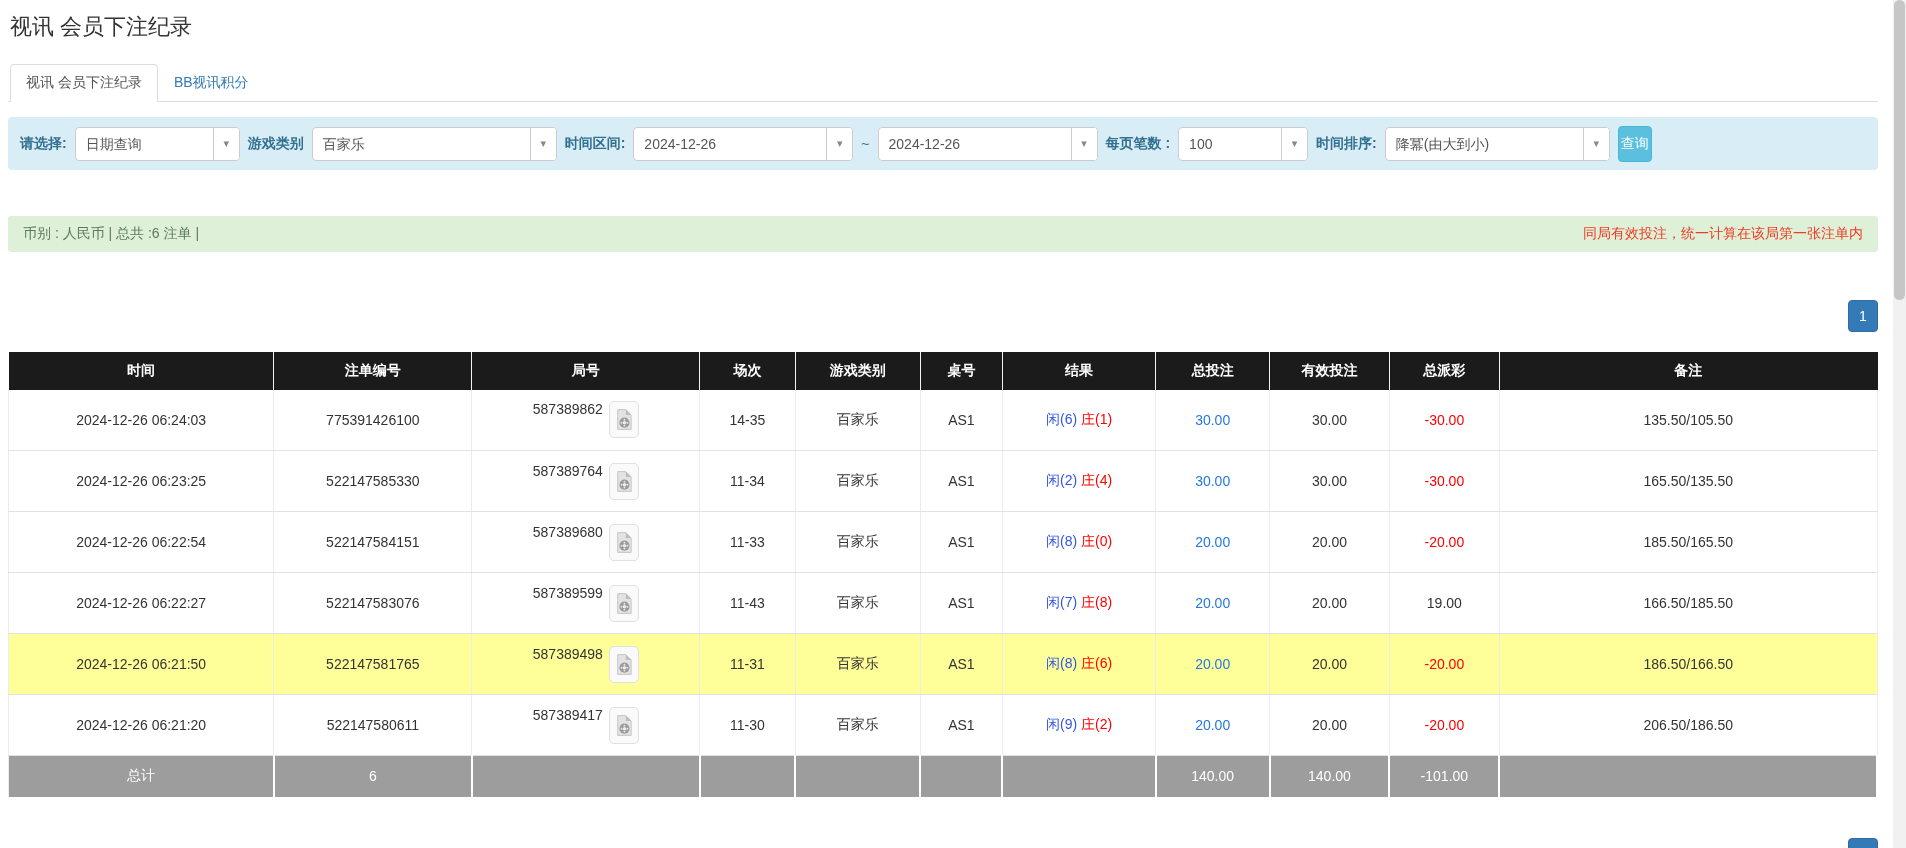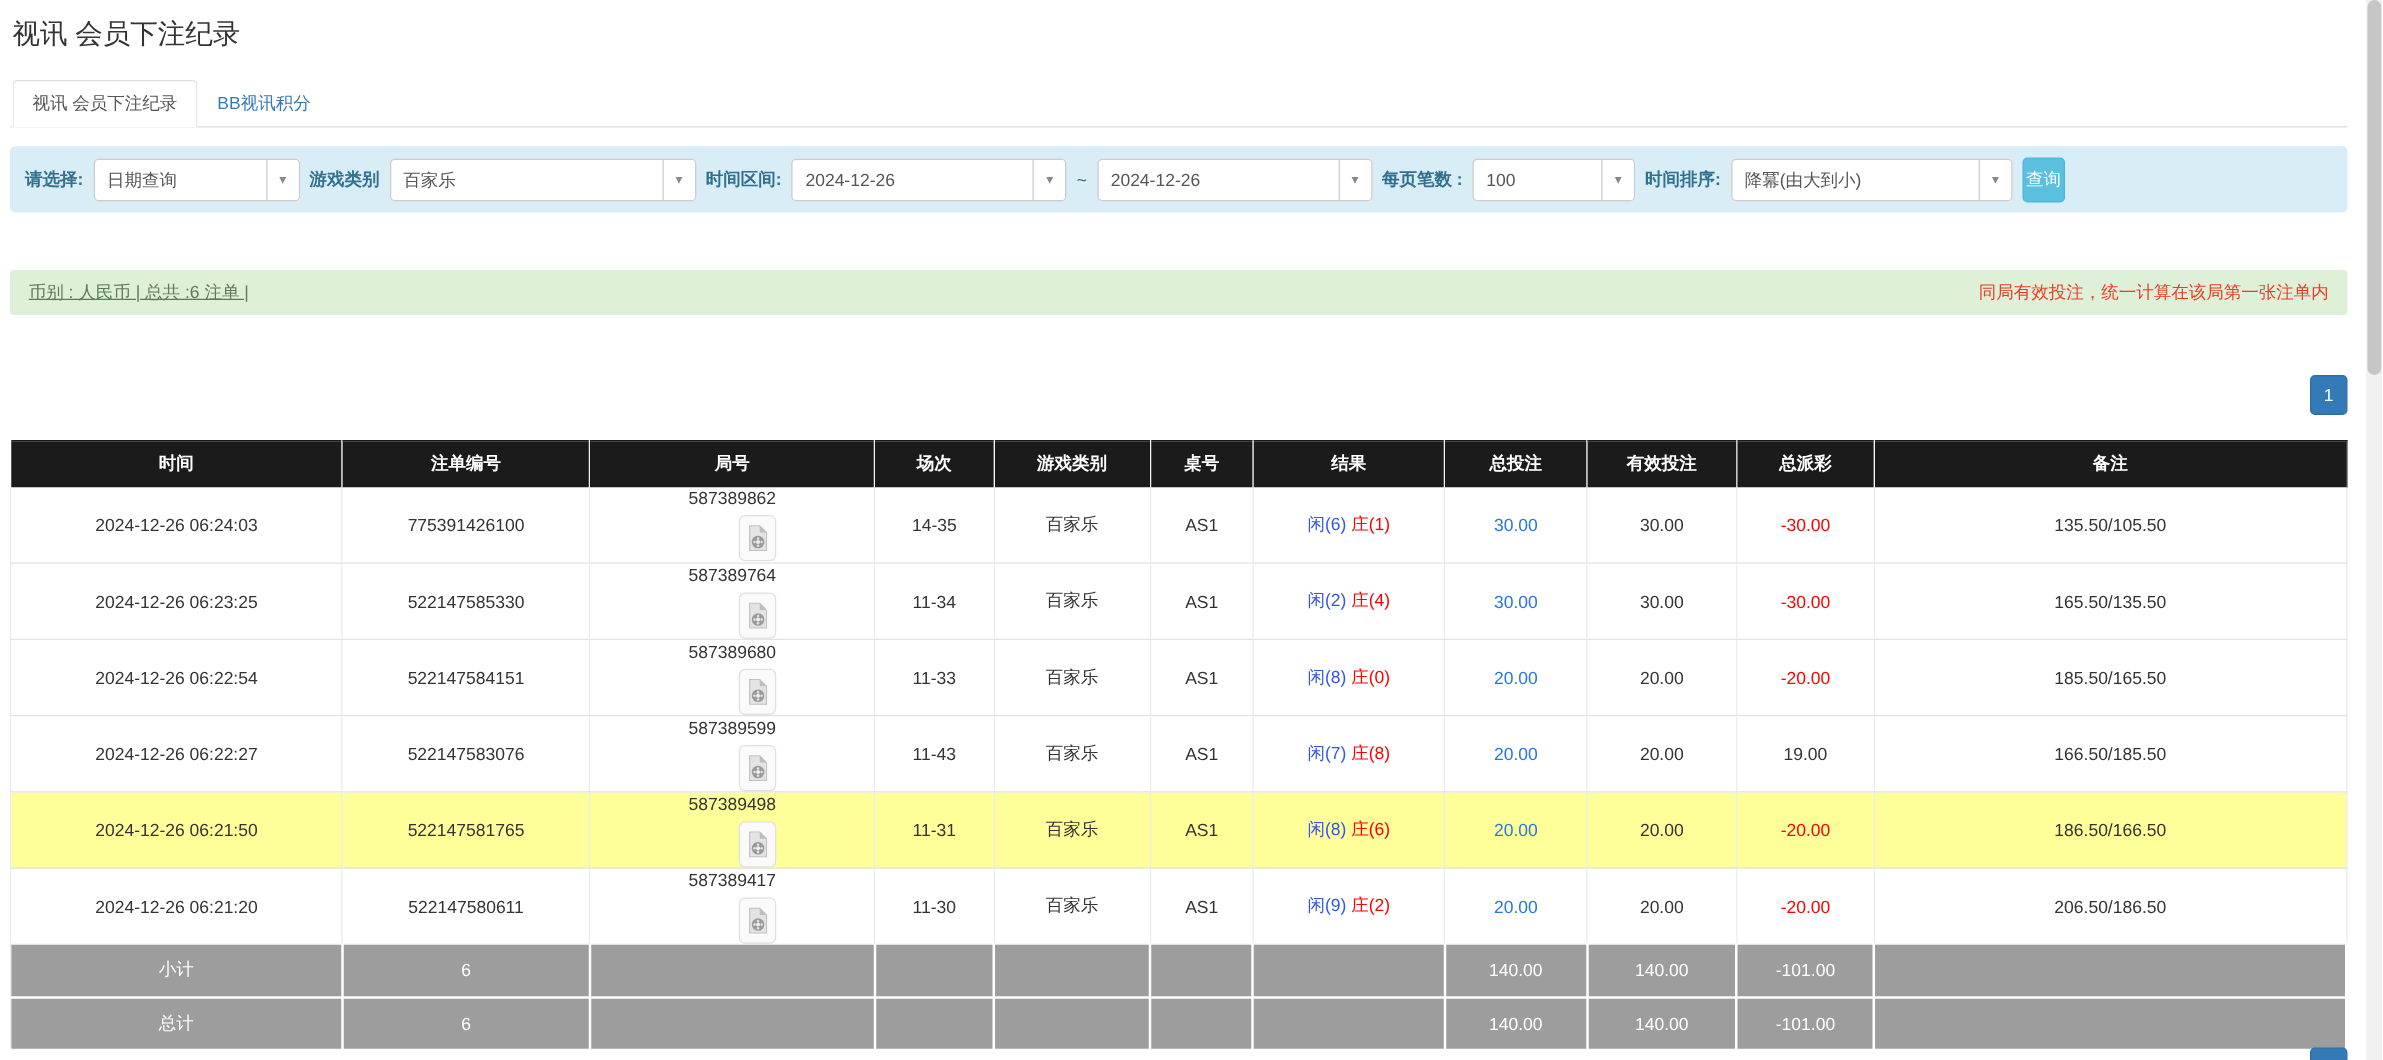--- a/index.html
+++ b/index.html
@@ -26,21 +26,21 @@
   .combo-value { flex:1; font-size:14px; color:#555; line-height:32px; padding:0 10px; white-space:nowrap; overflow:hidden; }
   .combo-arrow { width:26px; border-left:1px solid #ccc; display:flex; align-items:center; justify-content:center;
                  color:#888; font-size:11px; background:#fff; }
   .tilde { font-size:14px; color:#31708f; }
   .btn-search { height:36px; padding:0 2px; background:#5bc0de; border:1px solid #46b8da; border-radius:4px;
                 color:#fff; font-size:14px; cursor:pointer; }
 
   
   .summary { margin-top: 46px; height: 36px; background:#dff0d8; border-radius:3px;
              display:flex; align-items:center; justify-content:space-between; padding: 0 15px; }
-  .summary-left { font-size: 14px; color:#5c7a5c;text-decoration:underline; }
+  .summary-left { font-size: 14px; color:#5c7a5c; }
   .summary-note { font-size: 14px; color:#ef3b24; }
 
   
   .pager-row { display:flex; justify-content:flex-end; margin-top: 48px; }
   .page-btn { min-width:30px; height:32px; background:#337ab7; border:1px solid #2e6da4; border-radius:4px;
               color:#fff; font-size:14px; display:flex; align-items:center; justify-content:center; cursor:pointer; }
   .pager-bottom { position:absolute; right:28px; top:838px; }
 
   
   table.bets { width: 100%; margin-top: 20px; border-collapse: collapse; table-layout: fixed; font-size: 14px; color:#333; }
@@ -50,21 +50,21 @@
                   border-right:1px solid #f2f2f2; border-top:1px solid #1b1b1b; }
   table.bets th:last-child { border-right:1px solid #1b1b1b; }
   table.bets td { height:61px; text-align:center; background:#fff;
                   border-bottom:1px solid #e2e2e2; border-right:1px solid #ececec; border-left:1px solid #ececec; }
   tr.highlight td { background:#ffff99; }
   tr.foot td { background:#9d9d9d; color:#fff; height:42px; border-right:2px solid #fff; border-bottom:2px solid #fff; border-top:0; }
   .neg { color:#f00; }
   .amount-link { color:#2577e3; text-decoration:none; cursor:pointer; }
   .res-player { color:#3355e8; }
   .res-banker { color:#f00; }
-  .round-cell { display:inline-flex; align-items:flex-end; gap:6px;flex-direction:column; }
+  .round-cell { display:inline-flex; align-items:flex-start; gap:6px; }
   .video-btn { width:30px; height:37px; background:#fafafa; border:1px solid #e0e0e0; border-radius:5px;
                display:inline-flex; align-items:center; justify-content:center; cursor:pointer; }
 
   
   .scrollbar { position:absolute; top:0; right:0; width:13px; height:848px; background:#f1f1f1; }
   .scroll-thumb { position:absolute; top:0; right:1px; width:11px; height:300px; background:#c6c6c6; border-radius:6px; }
 </style>
 </head>
 <body>
 
@@ -312,33 +312,20 @@
             <td>11-30</td>
             <td>百家乐</td>
             <td>AS1</td>
             <td><span class="res-player">闲(9)</span> <span class="res-banker">庄(2)</span></td>
             <td><a class="amount-link">20.00</a></td>
             <td>20.00</td>
             <td class="neg">-20.00</td>
             <td>206.50/186.50</td>
           </tr>
           <tr class="foot">
-            <td>小计</td>
-            <td>6</td>
-            <td></td>
-            <td></td>
-            <td></td>
-            <td></td>
-            <td></td>
-            <td>140.00</td>
-            <td>140.00</td>
-            <td class="neg">-101.00</td>
-            <td></td>
-          </tr>
-          <tr class="foot">
             <td>总计</td>
             <td>6</td>
             <td></td>
             <td></td>
             <td></td>
             <td></td>
             <td></td>
             <td>140.00</td>
             <td>140.00</td>
             <td class="neg">-101.00</td>

